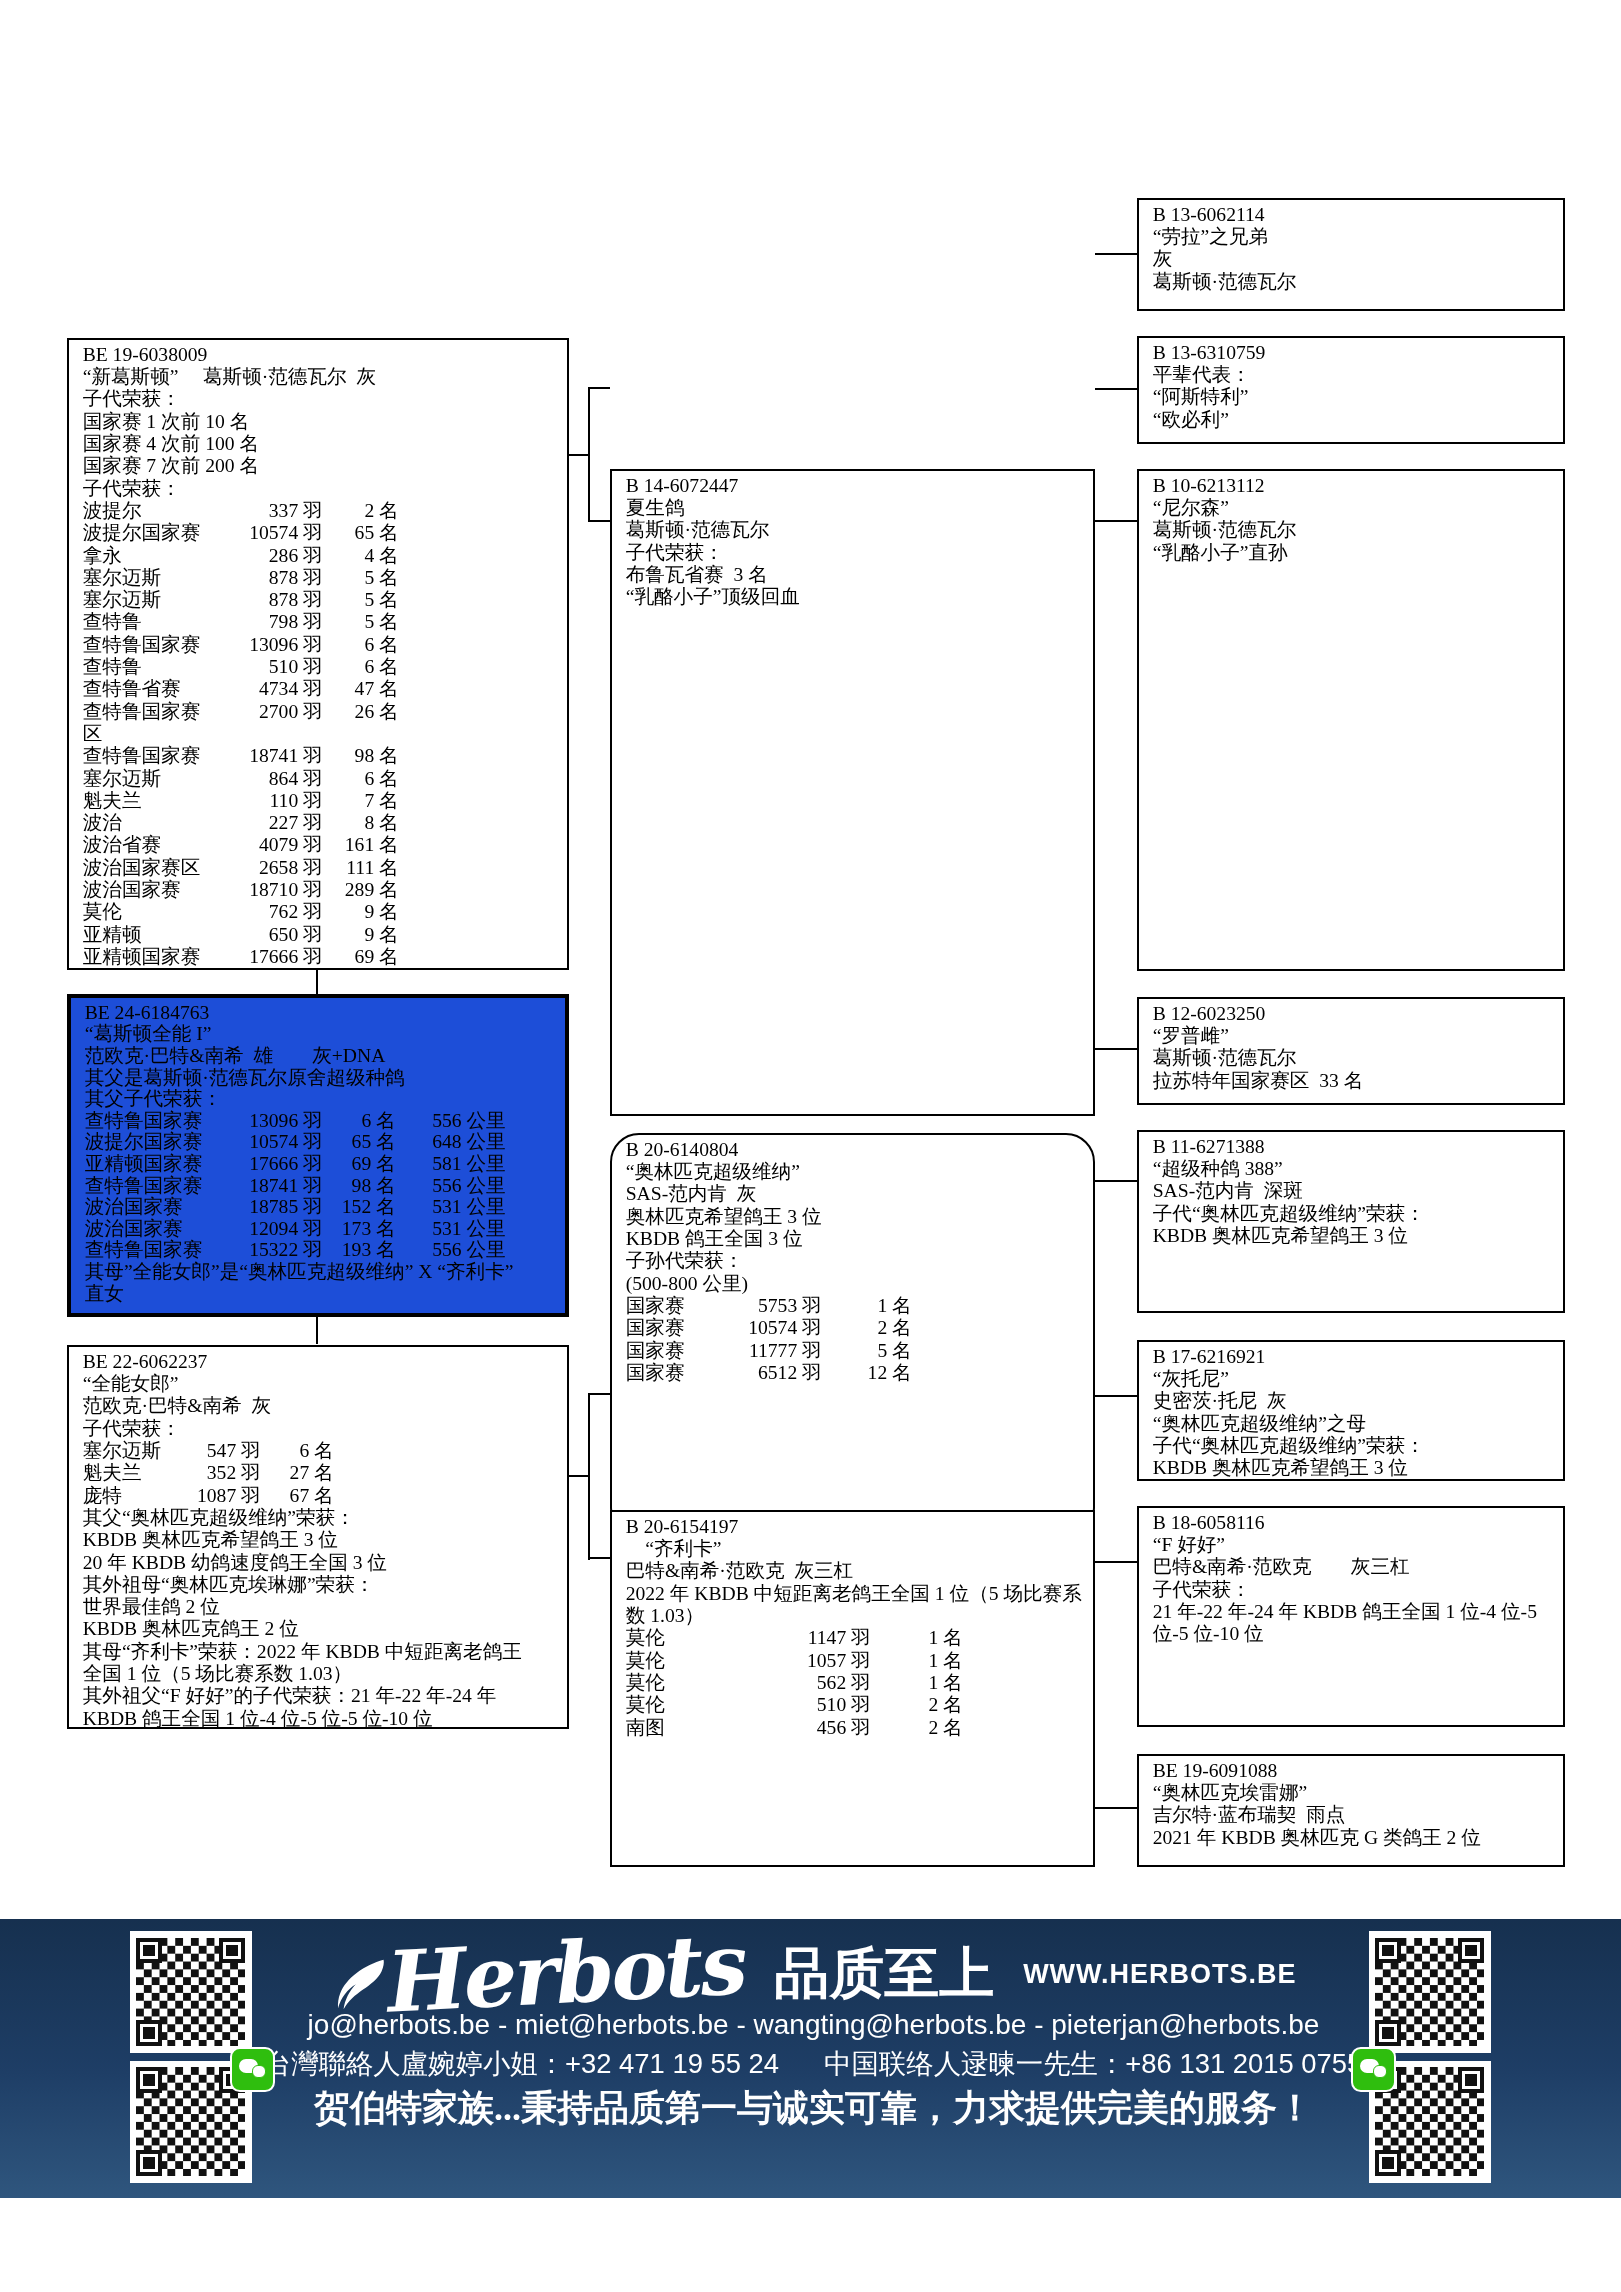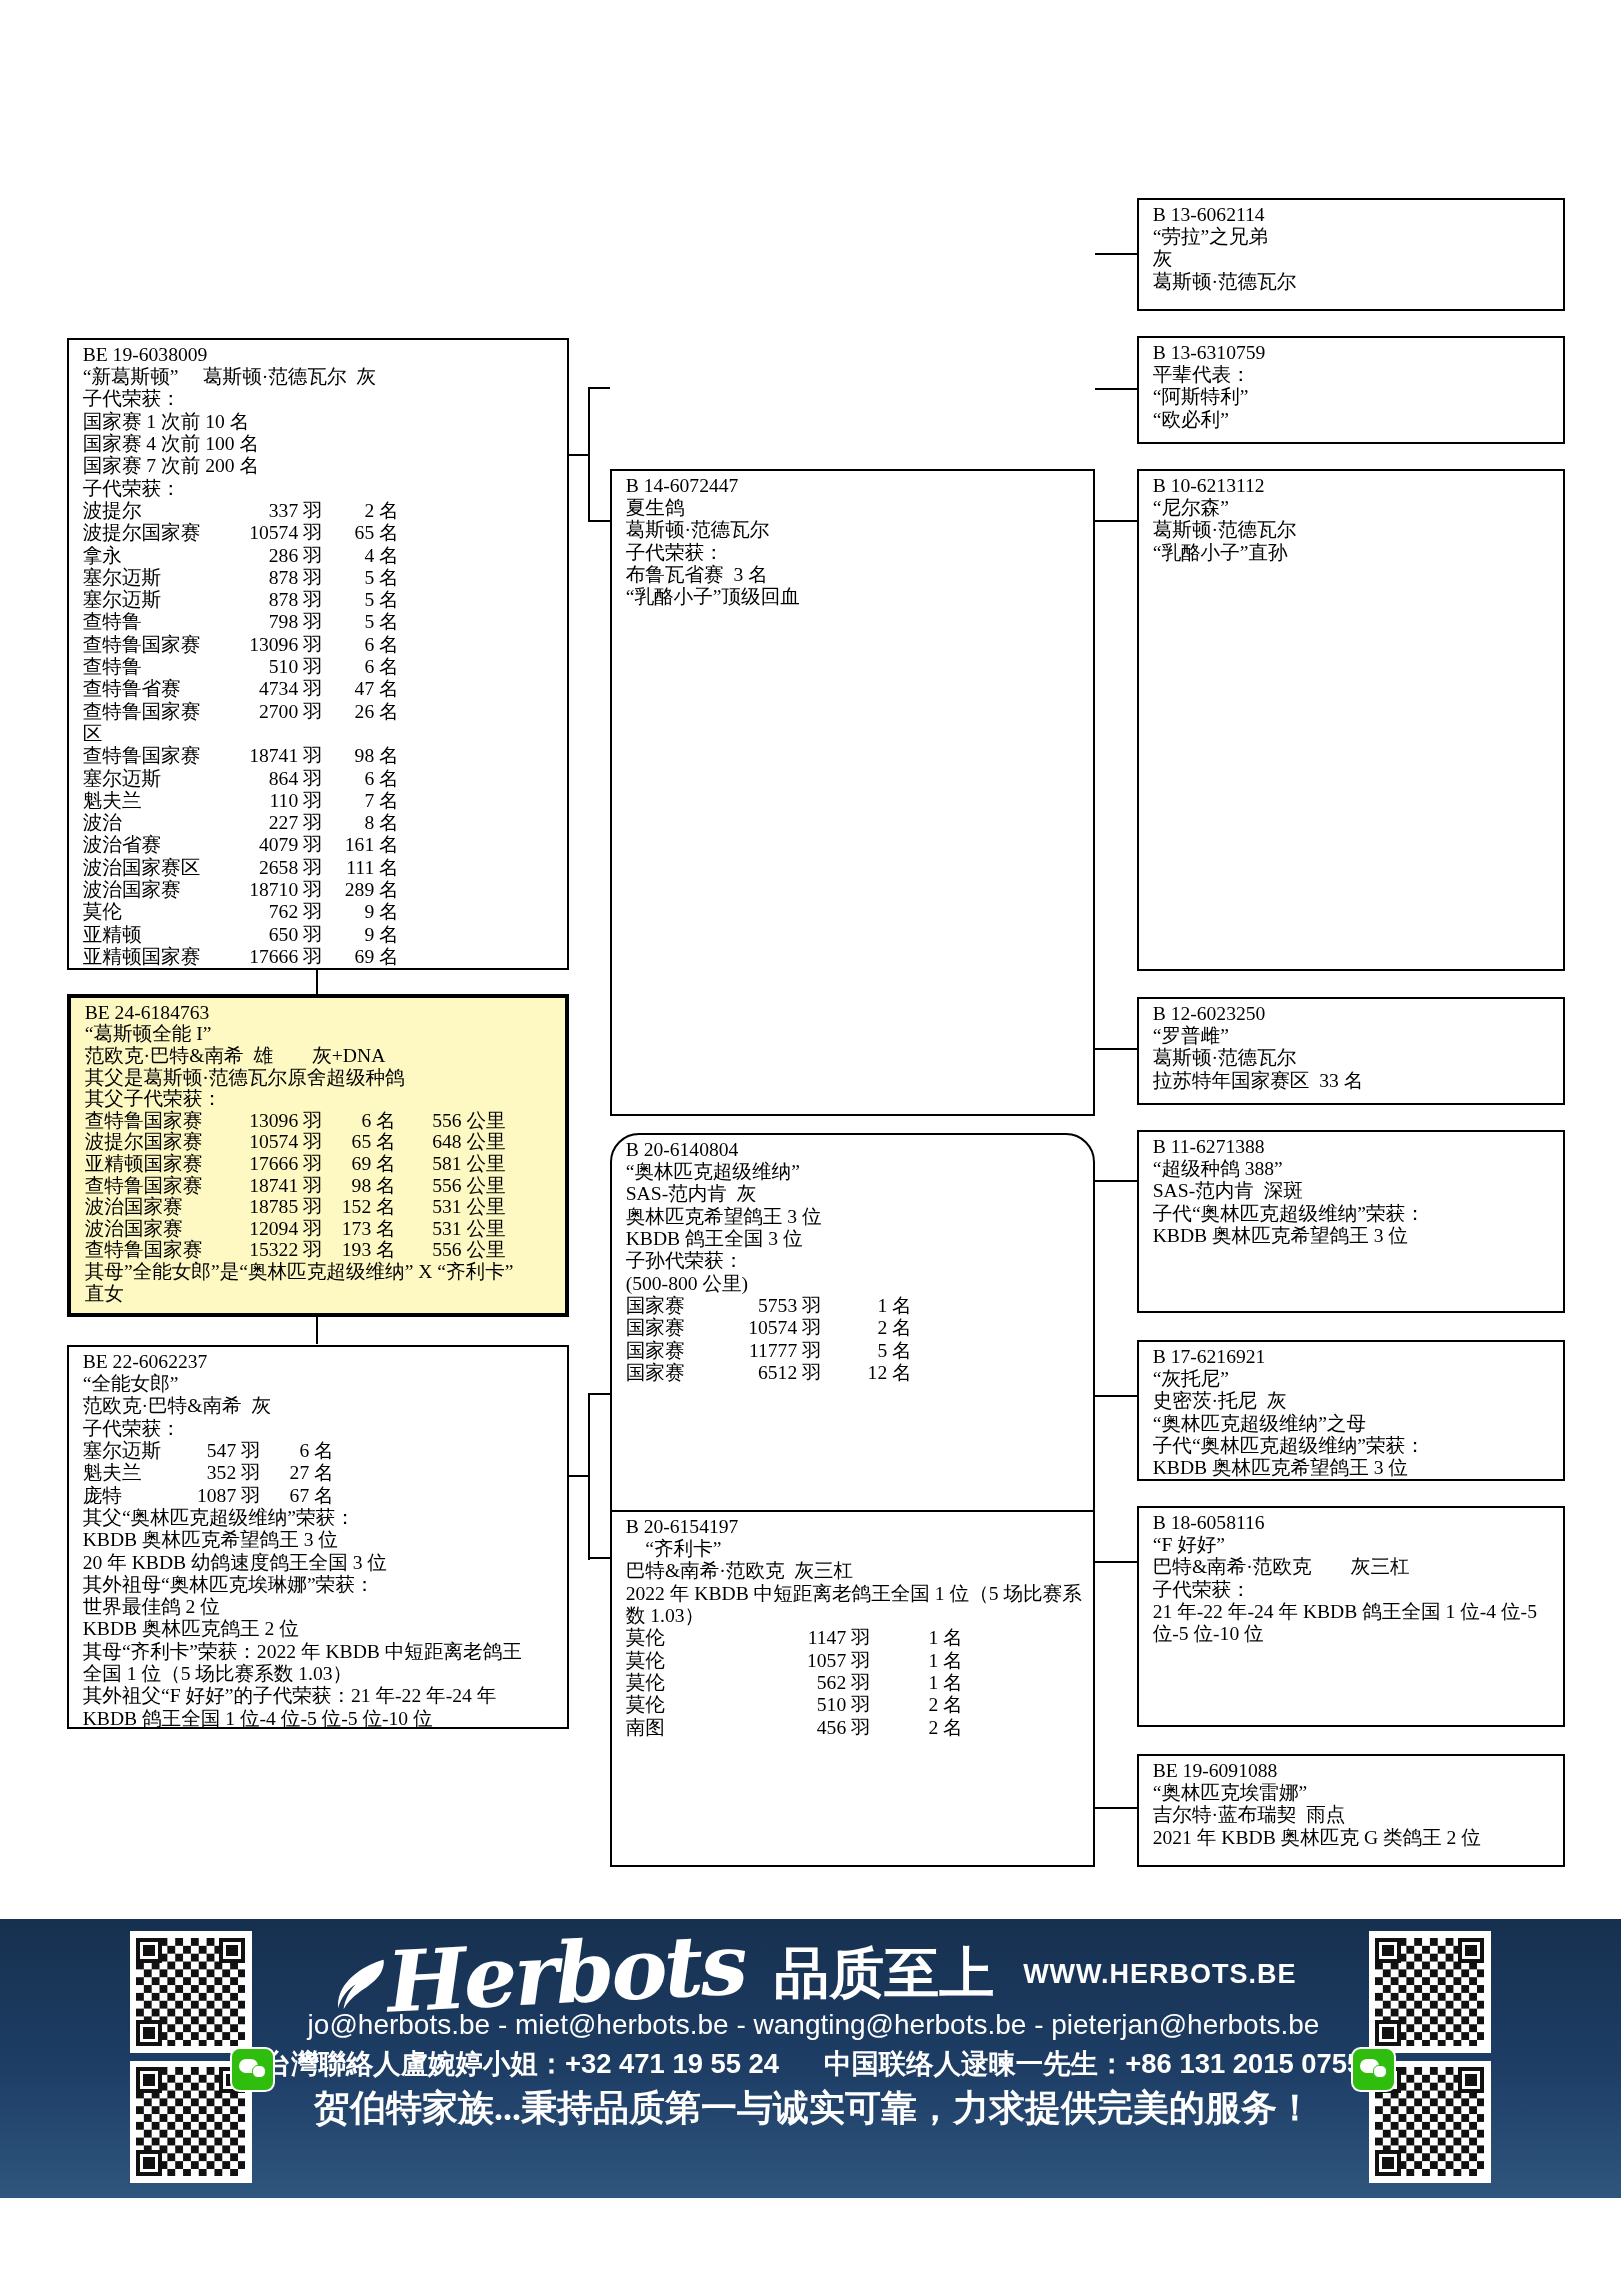--- a/index.html
+++ b/index.html
@@ -1,21 +1,21 @@
 <!DOCTYPE html>
 <html><head>
 <meta charset="utf-8">
 <style>
   html,body{margin:0;padding:0;background:#ffffff;}
   .page{position:relative;width:1621px;height:2293px;background:#fff;overflow:hidden;
         font-family:"Liberation Serif","DejaVu Serif",serif;color:#000;}
   
   .box{position:absolute;border:2px solid #000;background:#fff;box-sizing:border-box;
        padding:3.9px 9.8px 3.9px 13.7px;font-size:19.6px;line-height:22.3px;overflow:hidden;}
-  #bx-subject{border-width:4.9px;background:#fef9c3;line-height:21.6px;}
+  #bx-subject{border-width:4.9px;background:#1d4ed8;line-height:21.6px;}
   #bx-sire   {left:67px;  top:338px;  width:502px; height:632px;}
   #bx-subject{left:67px;  top:994px; width:502px; height:323px;}
   #bx-dam    {left:67px;  top:1345px; width:502px; height:384px;}
   #bx-mid1   {left:610px; top:196px;  width:485px; height:247px;}
   #bx-mid2   {left:610px; top:469px;  width:485px; height:647px;}
   #bx-mid3   {left:610px; top:1133px; width:485px; height:404px;border-radius:29px;}
   #bx-mid4   {left:610px; top:1510px; width:485px; height:357px;}
   #bx-r1     {left:1137px;top:198px;  width:428px; height:113px;}
   #bx-r2     {left:1137px;top:336px;  width:428px; height:108px;}
   #bx-r3     {left:1137px;top:469px;  width:428px; height:502px;}
@@ -42,21 +42,21 @@
   .brandrow{position:absolute;left:245px;top:5.9px;width:1137px;display:flex;
             align-items:center;justify-content:center;gap:29px;}
   .brand{font-family:"DejaVu Serif","Liberation Serif",serif;font-style:italic;font-weight:bold;
          font-size:84px;letter-spacing:-2.9px;transform:rotate(-3deg);display:flex;align-items:center;}
   .brand svg{margin-right:-5.9px;transform:rotate(-12deg);}
   .slogan{font-size:55px;font-weight:600;font-family:"Liberation Serif","DejaVu Serif",serif;}
   .site{font-size:27px;font-weight:700;letter-spacing:1px;}
   .emails{position:absolute;left:245px;top:90px;width:1137px;text-align:center;
           font-size:28px;font-weight:normal;}
   .contacts{position:absolute;left:225px;top:127px;width:1176px;text-align:center;
-            font-size:27.4px;font-weight:bold;display:flex;justify-content:center;gap:45px;}
+            font-size:27.4px;font-weight:normal;display:flex;justify-content:center;gap:45px;}
   .tagline{position:absolute;left:245px;top:165px;width:1137px;text-align:center;
            font-size:36px;font-weight:bold;font-family:"Liberation Serif","DejaVu Serif",serif;}
   
   .qrcol{position:absolute;top:11.8px;width:225px;display:flex;flex-direction:column;
          align-items:center;gap:7.8px;}
   .qrcol.left{left:78px;} .qrcol.right{left:1317px;}
   .qr{width:122px;height:122px;background:#fff;padding:6.9px;box-sizing:border-box;}
   .qrm{position:relative;width:100%;height:100%;
        background:repeating-conic-gradient(#111 0% 25%,#fff 0% 50%) 0 0/15.7px 15.7px;}
   .f{position:absolute;width:25.5px;height:25.5px;border:4.9px solid #111;background:#fff;box-sizing:border-box;}

